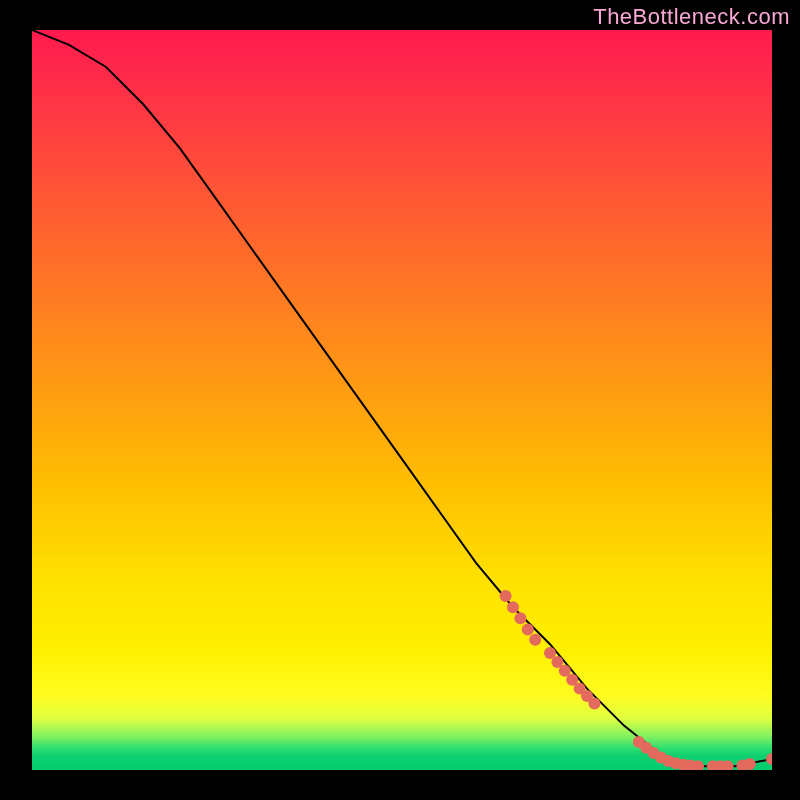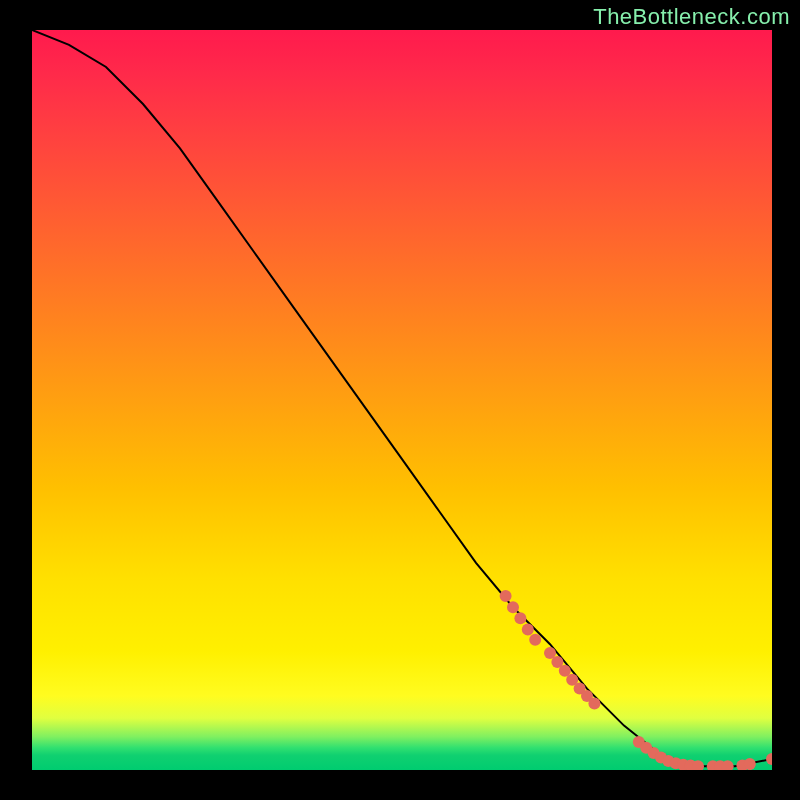--- a/index.html
+++ b/index.html
@@ -13,21 +13,21 @@
   }
   .wrap {
     position: relative;
     width: 800px;
     height: 800px;
   }
   .watermark {
     position: absolute;
     top: 4px;
     right: 10px;
-    color: #86efac;
+    color: #f9a8d4;
     font-size: 22px;
     font-weight: 500;
     letter-spacing: 0.5px;
     z-index: 5;
     user-select: none;
   }
   .plot {
     position: absolute;
     left: 32px;
     top: 30px;

